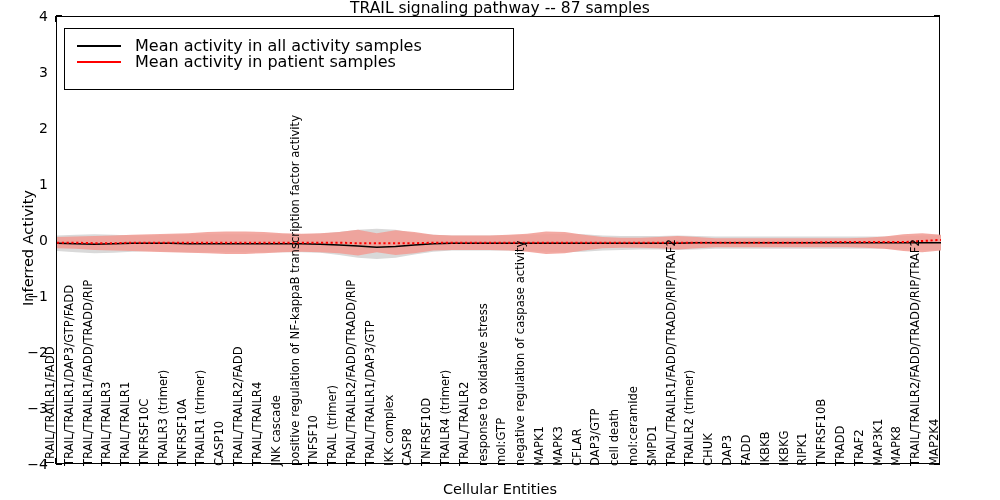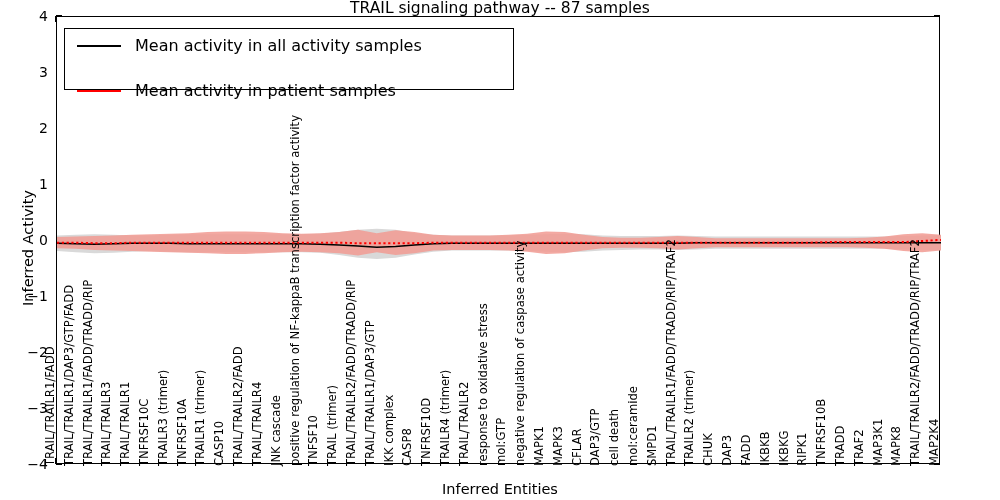--- a/index.html
+++ b/index.html
@@ -248,26 +248,26 @@
         <div class="xl" style="left: 0px; bottom: 0px; transform: rotate(-90deg);">MAPK8</div>
       </div>
       <div class="xlw" style="left: 865.191px;">
         <div class="xl" style="left: 0px; bottom: 0px; transform: rotate(-90deg);">TRAIL/TRAILR2/FADD/TRADD/RIP/TRAF2</div>
       </div>
       <div class="xlw" style="left: 884px;">
         <div class="xl" style="left: 0px; bottom: 0px; transform: rotate(-90deg);">MAP2K4</div>
       </div>
     </div>
 
-  <div id="xlabel">Inferred Entities</div>
+  <div id="xlabel">Cellular Entities</div>
 
   <div id="legend">
       <div class="lrow" style="top: 4px;">
         <div class="lline" style="background: rgb(0, 0, 0);"></div>
         <div class="ltxt">Mean activity in all activity samples</div>
       </div>
-      <div class="lrow" style="top: 49px;">
+      <div class="lrow" style="top: 20px;">
         <div class="lline" style="background: rgb(255, 0, 0);"></div>
         <div class="ltxt">Mean activity in patient samples</div>
       </div>
     </div>
 
 </div>
 
 </body></html>

